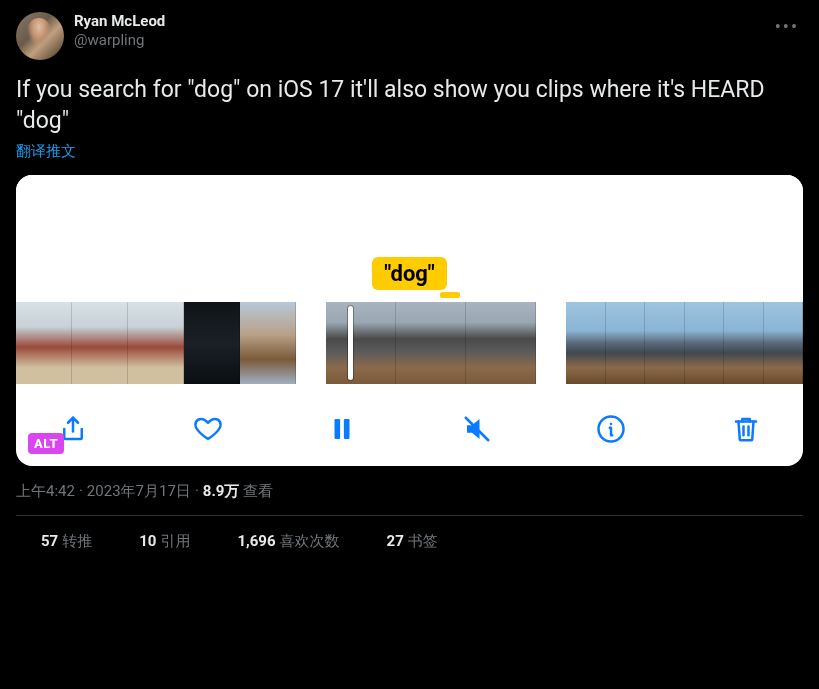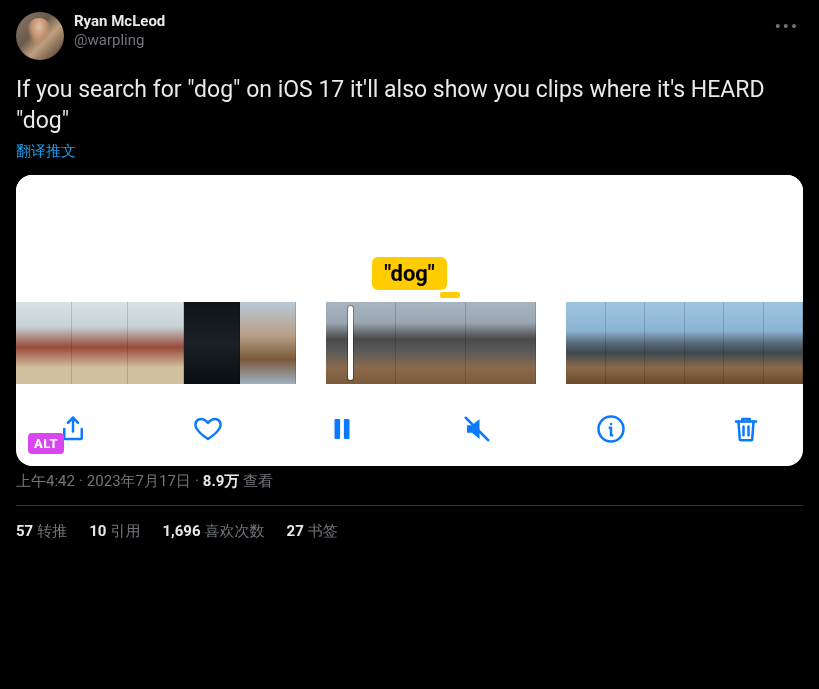--- a/index.html
+++ b/index.html
@@ -154,39 +154,39 @@
     bottom: 12px;
     background: #d946ef;
     color: #fff;
     font-weight: 800;
     font-size: 13px;
     padding: 3px 6px;
     border-radius: 4px;
     letter-spacing: 0.5px;
   }
   .meta-line {
-    margin-top: 6px;
+    margin-top: 16px;
     color: #71767b;
     font-size: 15px;
   }
   .meta-line .dot { margin: 0 4px; }
   .views-count { color: #e7e9ea; font-weight: 700; }
   .divider {
     border: none;
     border-top: 1px solid #2f3336;
     margin-top: 14px;
   }
   .stats {
     display: flex;
     gap: 22px;
     padding: 16px 0 0 0;
     font-size: 15px;
     color: #71767b;
   }
-  .stats .count { color: #e7e9ea; font-weight: 700; margin-right: 4px; }
+  .stats .count { color: #e7e9ea; font-weight: 700; margin-right: 4px; margin-left: 25px; }
   .stats > div { cursor: pointer; }
 </style>
 </head>
 <body>
 
 <div class="tweet">
 
   <div class="header">
     <div class="avatar"></div>
     <div class="user-block">

